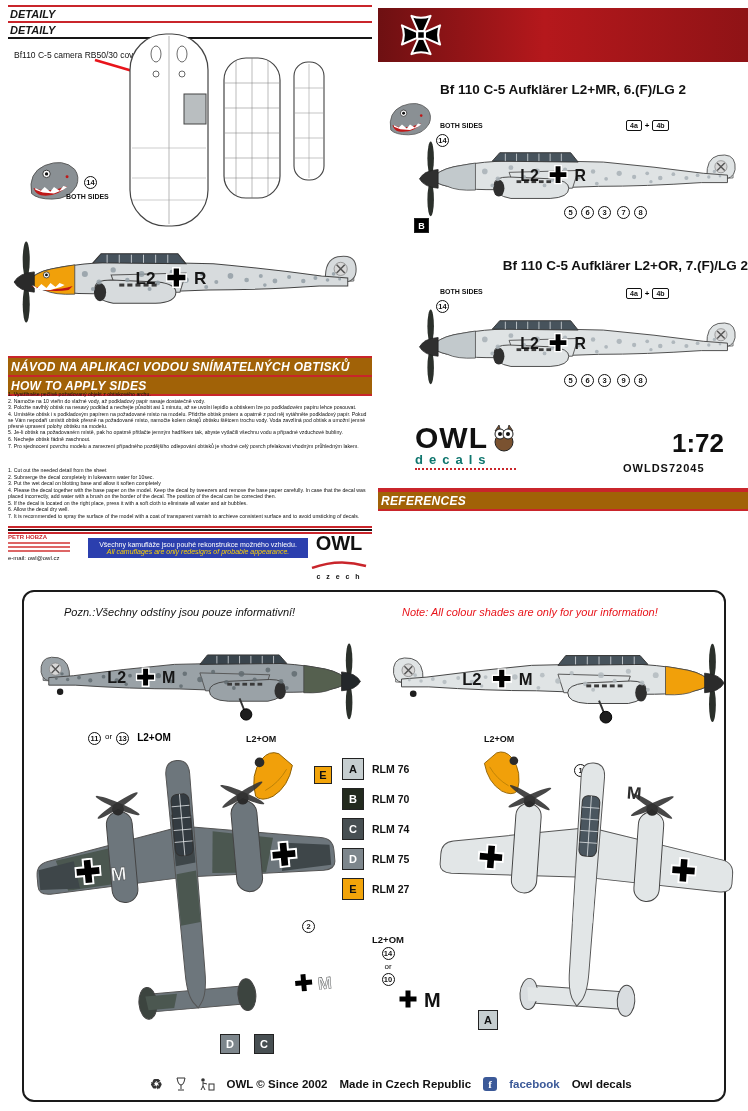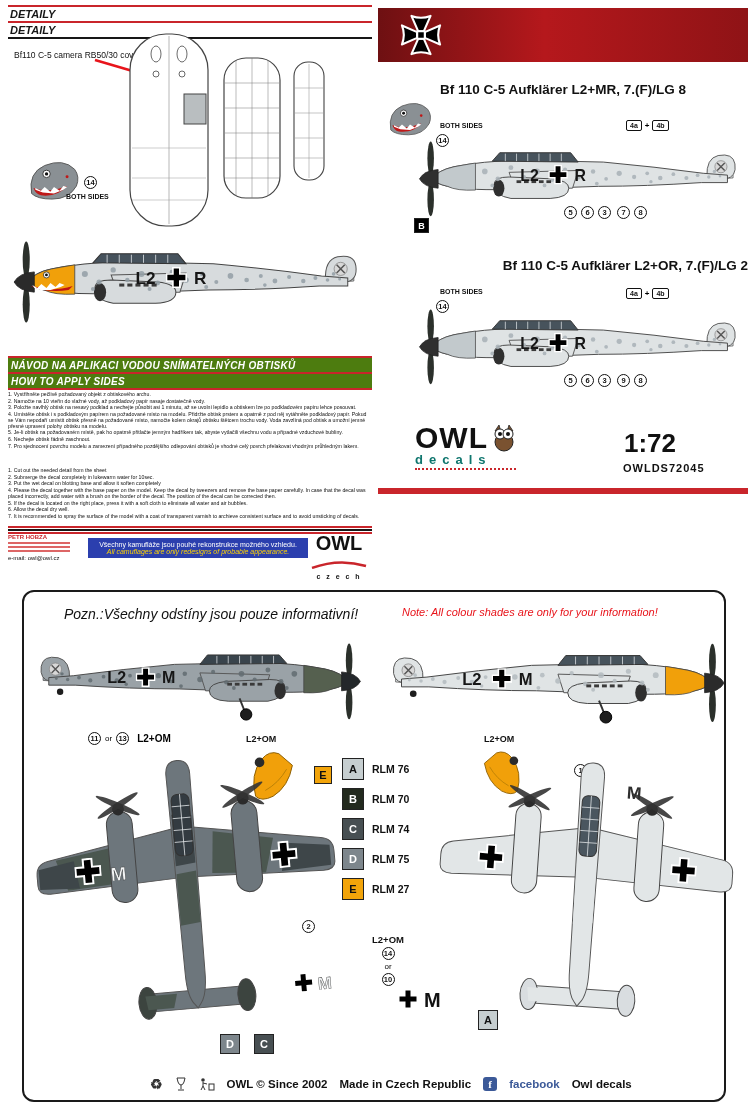--- a/index.html
+++ b/index.html
@@ -1,33 +1,33 @@
 <!DOCTYPE html>
 <html><head>
 <meta charset="utf-8">
 <style>
   html,body{margin:0;padding:0;background:#888;}
   .page{position:relative;width:748px;height:1111px;background:#fff;font-family:"Liberation Sans",sans-serif;overflow:hidden;}
   .abs{position:absolute;}
   .stripe{height:2px;background:#c9252b;}
   .stripe.blk{background:#161616;}
   .hdr-txt{font-weight:bold;font-style:italic;font-size:11px;color:#161616;padding:1px 2px;}
-  .blackbar{background:#4d7c0f;color:#fff;font-weight:bold;font-style:italic;font-size:10px;padding:1.5px 3px;letter-spacing:.3px;}
+  .blackbar{background:#a16207;color:#fff;font-weight:bold;font-style:italic;font-size:12px;padding:1.5px 3px;letter-spacing:.3px;}
   .title{font-weight:bold;font-size:13.5px;color:#111;text-align:center;}
   .co{box-sizing:border-box;width:13px;height:13px;border:1px solid #111;border-radius:50%;background:#fff;font:bold 7.5px "Liberation Sans",sans-serif;display:flex;align-items:center;justify-content:center;color:#111;}
   .sq{box-sizing:border-box;width:20px;height:20px;border:1px solid #222;display:flex;align-items:center;justify-content:center;font:bold 11px "Liberation Sans",sans-serif;}
   .tag{box-sizing:border-box;border:1px solid #111;border-radius:2px;background:#fff;font:bold 7px "Liberation Sans",sans-serif;padding:1px 3px;color:#111;}
   .steps{font-size:5.2px;line-height:5.7px;color:#111;}
   .steps .step{margin-bottom:1px;}
   .bothsides{font:bold 7px "Liberation Sans",sans-serif;color:#111;}
   .banner-red{background:linear-gradient(90deg,#6e1012,#b5181c 45%,#8f1316);}
   svg text{font-family:"Liberation Sans",sans-serif;}
   .legend-row{display:flex;align-items:center;margin-bottom:8px;}
   .legend-label{font:bold 10.5px "Liberation Sans",sans-serif;color:#111;margin-left:8px;}
-  .note-cz{font-style:italic;font-size:14px;color:#111;}
+  .note-cz{font-style:italic;font-size:11px;color:#111;}
   .note-en{font-style:italic;font-size:11px;color:#e8141b;}
   .bbox{box-sizing:border-box;border:2px solid #1a1a1a;border-radius:12px;}
   .footer-row{display:flex;align-items:center;gap:12px;font:bold 11.5px "Liberation Sans",sans-serif;color:#111;}
   .fb-ic{width:14px;height:14px;border-radius:3px;background:#3b5998;color:#fff;font:bold 11px "Liberation Serif",serif;display:flex;align-items:center;justify-content:center;}
   .fb-word{color:#3b5998;font-weight:bold;}
   .contact-name{font:bold 6px "Liberation Sans",sans-serif;color:#c9252b;}
   .contact-line{width:62px;height:2px;background:#d66;margin-top:2px;}
   .contact-email{font:6px "Liberation Sans",sans-serif;color:#111;margin-top:3px;}
   .bluebanner{background:#2b3fae;color:#fff;text-align:center;padding:3px 4px;}
   .bluebanner .l1{font-size:7px;}
@@ -287,21 +287,21 @@
       </svg>
     <div style="font:bold 7px 'Liberation Sans',sans-serif;color:#111;letter-spacing:2px;">c z e c h</div>
   </div>
 
   <div class="banner-red abs" style="left:378px;top:8px;width:370px;height:54px;">
     <svg class="abs" style="left:22px;top:6px;" width="42" height="42">
         <use href="#ironcross"></use>
       </svg>
   </div>
 
-  <div class="title abs" style="left:378px;top:82px;width:370px;">Bf 110 C-5 Aufklärer L2+MR, 7.(F)/LG 8</div>
+  <div class="title abs" style="left:378px;top:82px;width:370px;">Bf 110 C-5 Aufklärer L2+MR, 6.(F)/LG 2</div>
 
   <svg class="abs" style="left:386px;top:98px;" width="48" height="40">
       <use href="#shark"></use>
     </svg>
   <div class="bothsides abs" style="left:440px;top:122px;">BOTH SIDES</div>
   <div class="co abs" style="left:436px;top:134px;">14</div>
 
   <svg class="abs" style="left:412px;top:130px;--body:#dfe3e4;--mottle:#a8b1b7;--nose:#c2c9cc;--canopy:#47535c;--spinner:#2f2f2f;" width="336" height="94" viewBox="0 0 360 100">
     <use href="#bf110-side"></use>
     <g font-weight="bold" fill="#161616">
@@ -360,26 +360,27 @@
         <polygon points="21,7 17,1 15,8" fill="#7a5230" stroke="#222" stroke-width="0.8"></polygon>
         <circle cx="8" cy="10" r="5" fill="#fff" stroke="#222" stroke-width="1"></circle>
         <circle cx="16" cy="10" r="5" fill="#fff" stroke="#222" stroke-width="1"></circle>
         <circle cx="8" cy="10" r="2" fill="#111"></circle>
           <circle cx="16" cy="10" r="2" fill="#111"></circle>
       </svg>
     </div>
     <div class="owl-sub">decals</div>
   </div>
 
-  <div class="scale-big abs" style="left:624px;top:428px;">1:72</div>
+  <div class="scale-big abs" style="left:672px;top:428px;">1:72</div>
   <div class="sku abs" style="left:623px;top:462px;">OWLDS72045</div>
 
   <div class="abs" style="left:378px;top:488px;width:370px;">
     <div class="stripe"></div>
     <div class="stripe"></div>
+    <div class="blackbar">REFERENCES</div>
     <div class="stripe"></div>
   </div>
 
   <div class="bbox abs" style="left:22px;top:590px;width:704px;height:512px;"></div>
 
   <div class="note-cz abs" style="left:64px;top:606px;">Pozn.:Všechny odstíny jsou pouze informativní!</div>
   <div class="note-en abs" style="left:402px;top:606px;">Note: All colour shades are only for your information!</div>
 
   <svg class="abs" style="left:28px;top:632px;--body:#9aa2a7;--mottle:#626c71;--nose:#55604f;--canopy:#39444c;--spinner:#23272a;" width="340" height="95" viewBox="0 0 360 100">
     <use href="#bf110-side" transform="translate(360,0) scale(-1,1)"></use>
@@ -398,21 +399,21 @@
     <line x1="224" y1="70" x2="230" y2="85" stroke="#333" stroke-width="2"></line>
     <circle cx="231" cy="87" r="6" fill="#1d1d1d" stroke="#000"></circle>
     <circle cx="34" cy="63" r="3.4" fill="#1d1d1d"></circle>
     <g font-weight="bold" fill="#161616">
       <text x="84" y="54" font-size="17">L2</text>
       <use href="#balken" x="114" y="37" width="21" height="21"></use>
       <text x="142" y="54" font-size="17">M</text>
     </g>
   </svg>
 
-  <div class="abs" style="left:88px;top:732px;display:flex;align-items:center;gap:4px;">
+  <div class="abs" style="left:88px;top:732px;display:flex;align-items:flex-start;gap:4px;">
     <div class="co">11</div>
     <span style="font:8px 'Liberation Sans',sans-serif;">or</span>
     <div class="co">13</div>
     <span style="font:bold 10px 'Liberation Sans',sans-serif;margin-left:4px;">L2+OM</span>
   </div>
 
   <div class="abs" style="left:246px;top:734px;font:bold 9px 'Liberation Sans',sans-serif;color:#111;">L2+OM</div>
   <svg class="abs" style="left:246px;top:746px;" width="58" height="58" viewBox="0 0 60 60">
     <path d="M10,52 Q4,30 16,14 Q24,4 34,8 L48,20 Q44,42 28,52 Q16,58 10,52 Z" fill="#f1a00a" stroke="#8a5c00" stroke-width="1"></path>
     <circle cx="14" cy="17" r="5" fill="#2b2b2b"></circle>

